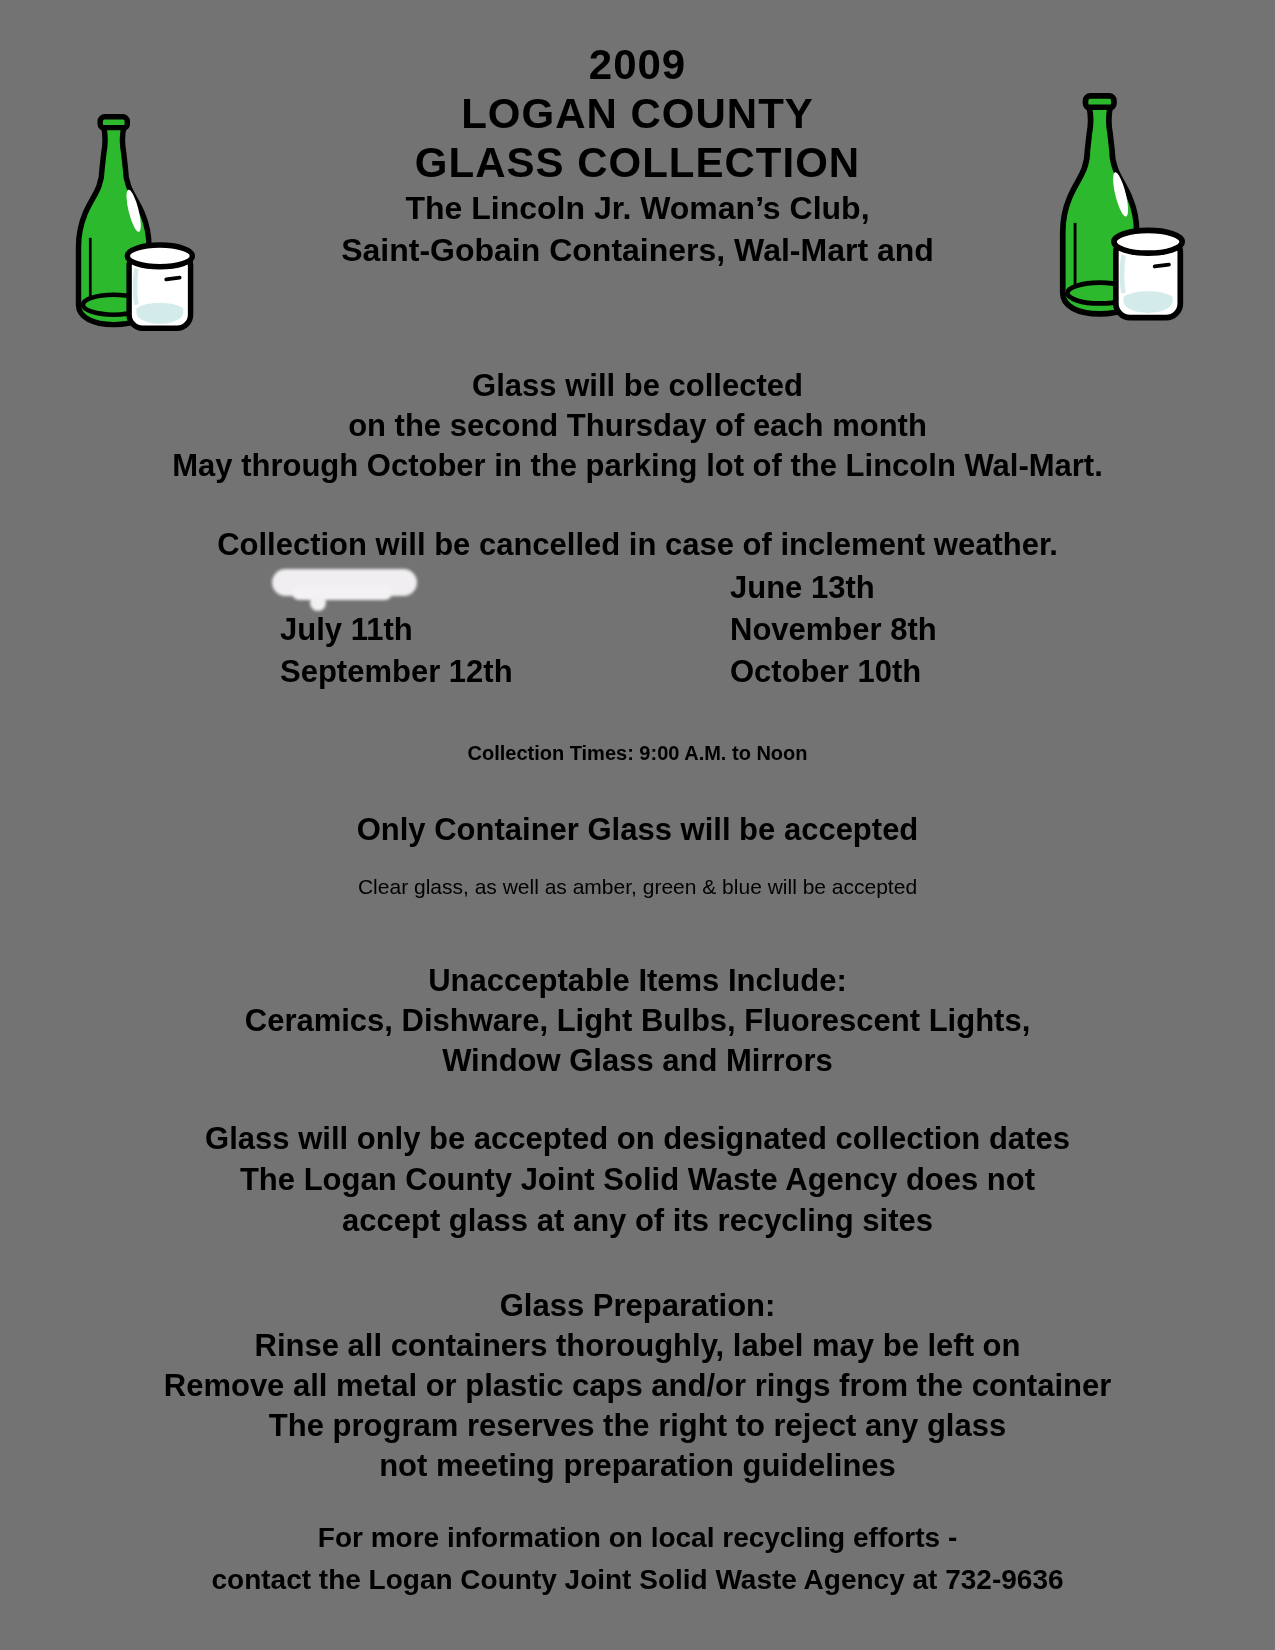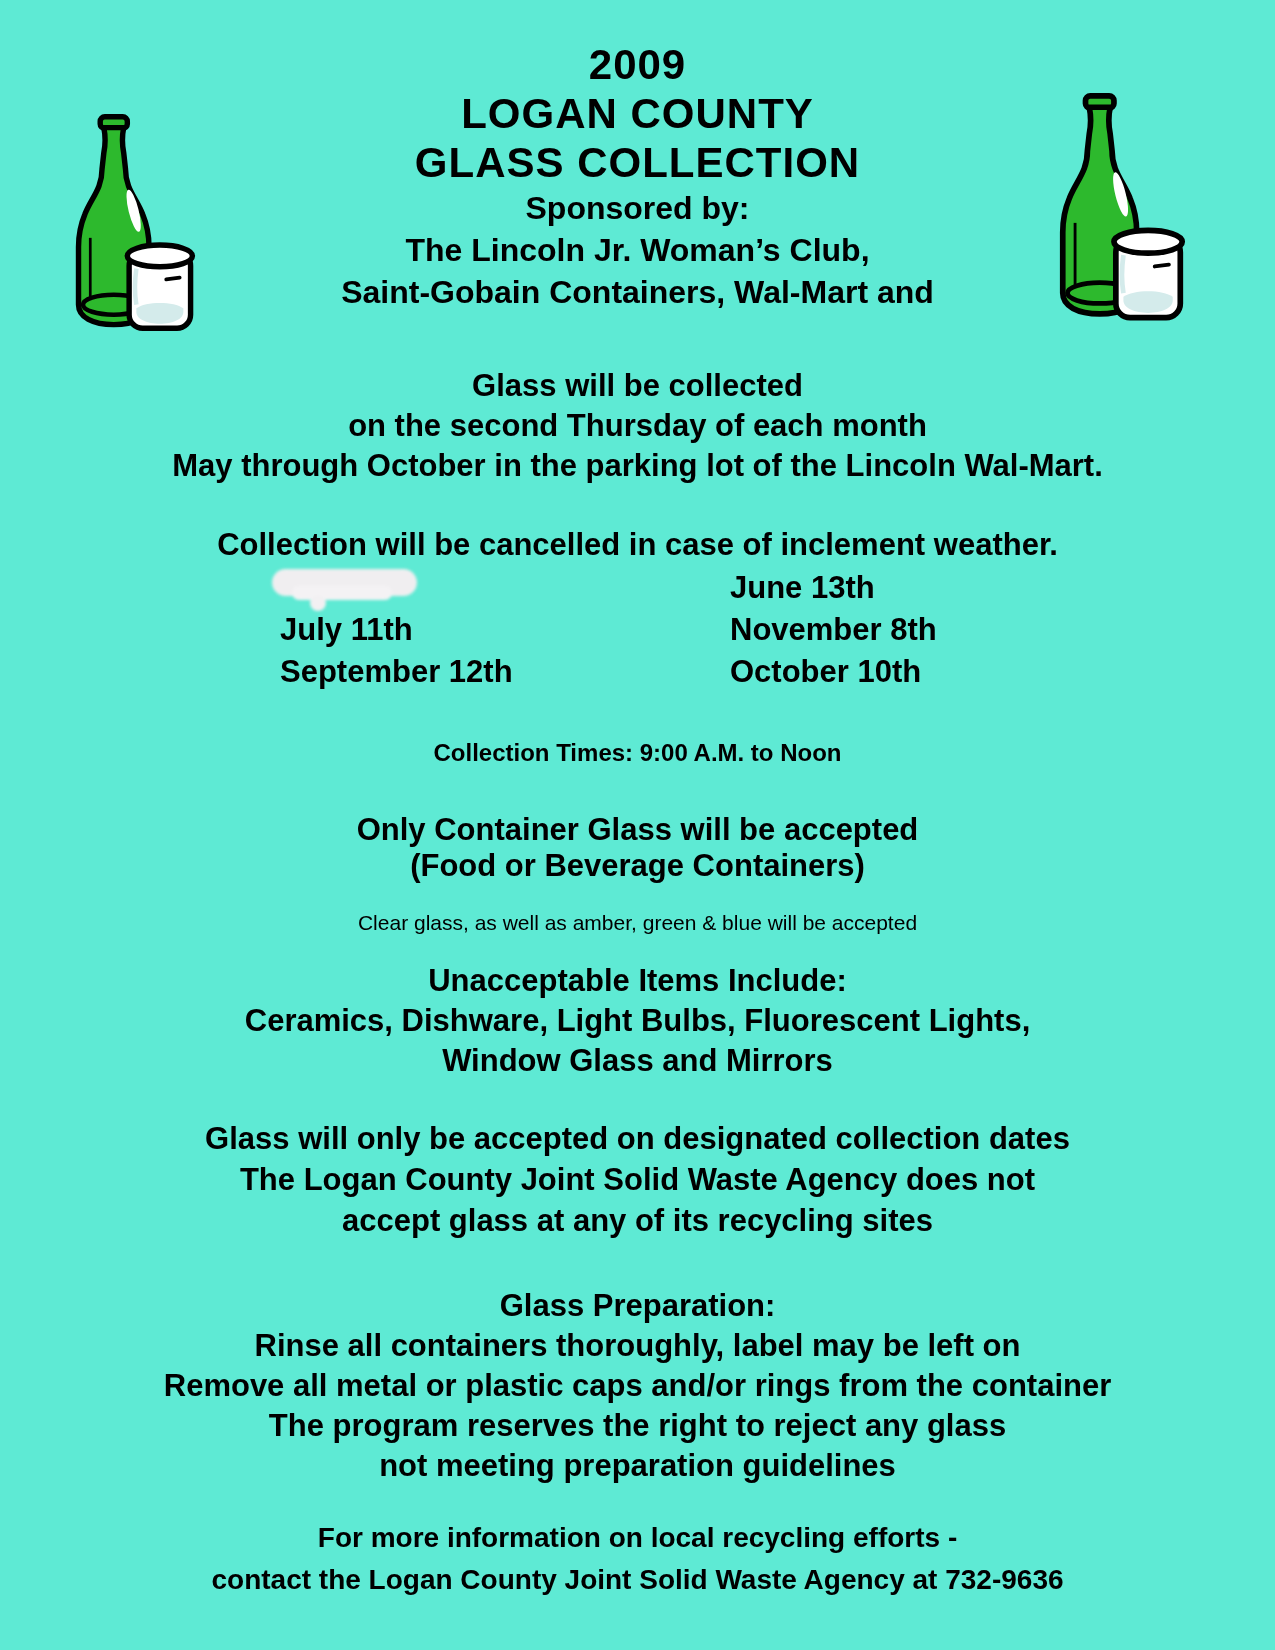--- a/index.html
+++ b/index.html
@@ -1,31 +1,31 @@
 <!DOCTYPE html>
 <html><head>
 <meta charset="utf-8">
 <style>
   html,body{margin:0;padding:0;background:#fff;}
   .sheet{
     position:relative;
     width:1275px;height:1650px;
-    background:#5eead4;
+    background:#737373;
     color:#000;
     font-family:"Liberation Sans", sans-serif;
     font-weight:bold;
     overflow:hidden;
   }
   .block{position:absolute;left:0;width:1275px;text-align:center;}
   .title-line{font-size:42px;line-height:49px;letter-spacing:1px;}
   .sub-line{font-size:32px;line-height:42px;}
   .body-line{font-size:31px;line-height:40px;}
   .body-line.lh41{line-height:41px;}
   .cancel-line{font-size:31px;line-height:34px;}
-  .times-line{font-size:24px;line-height:34px;}
+  .times-line{font-size:20px;line-height:34px;}
   .accept-line{font-size:31px;line-height:36px;}
   .note-line{font-size:21px;line-height:36px;font-weight:normal;margin-top:21px;}
   .footer-line{font-size:28px;line-height:42px;}
 
   
   .dates{position:absolute;left:0;top:567px;width:1134px;}
   .date-row{position:relative;height:42px;}
   .date-left{position:absolute;left:280px;top:0;font-size:31px;line-height:42px;text-align:left;}
   .date-right{position:absolute;left:730px;top:0;font-size:31px;line-height:42px;text-align:left;}
 
@@ -75,21 +75,20 @@
     <path d="M124,220 C134,212 166,212 176,220 L176,224 C176,232 164,237 150,237 C136,237 124,232 124,224 Z" fill="#d4ebeb"></path>
     <path d="M124,176 C122,190 122,204 124,216" fill="none" stroke="#d4ebeb" stroke-width="5"></path>
     <ellipse cx="150" cy="162" rx="36" ry="12" fill="#fff" stroke="#000" stroke-width="6"></ellipse>
     <line x1="157" y1="188" x2="172" y2="186" stroke="#000" stroke-width="4" stroke-linecap="round"></line>
   </svg>
 
   <div class="block" style="top:40px">
     <div class="title-line">2009</div>
     <div class="title-line">LOGAN COUNTY</div>
     <div class="title-line">GLASS COLLECTION</div>
-    <div class="sub-line">Sponsored by:</div>
     <div class="sub-line">The Lincoln Jr. Woman’s Club,</div>
     <div class="sub-line">Saint-Gobain Containers, Wal-Mart and</div>
   </div>
 
   <div class="block" style="top:366px">
     <div class="body-line">Glass will be collected</div>
     <div class="body-line">on the second Thursday of each month</div>
     <div class="body-line">May through October in the parking lot of the Lincoln Wal-Mart.</div>
   </div>
 
@@ -113,21 +112,20 @@
   </div>
 
   <div class="erased-date"></div>
 
   <div class="block" style="top:736px">
     <div class="times-line">Collection Times: 9:00 A.M. to Noon</div>
   </div>
 
   <div class="block" style="top:812px">
     <div class="accept-line">Only Container Glass will be accepted</div>
-    <div class="accept-line">(Food or Beverage Containers)</div>
     <div class="note-line">Clear glass, as well as amber, green &amp; blue will be accepted</div>
   </div>
 
   <div class="block" style="top:961px">
     <div class="body-line">Unacceptable Items Include:</div>
     <div class="body-line">Ceramics, Dishware, Light Bulbs, Fluorescent Lights,</div>
     <div class="body-line">Window Glass and Mirrors</div>
   </div>
 
   <div class="block" style="top:1118px">

